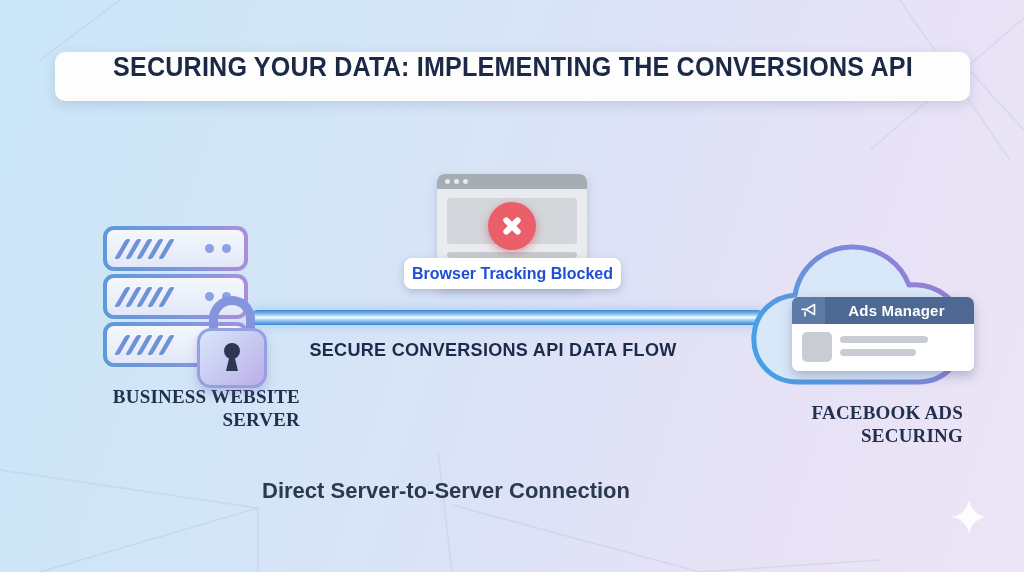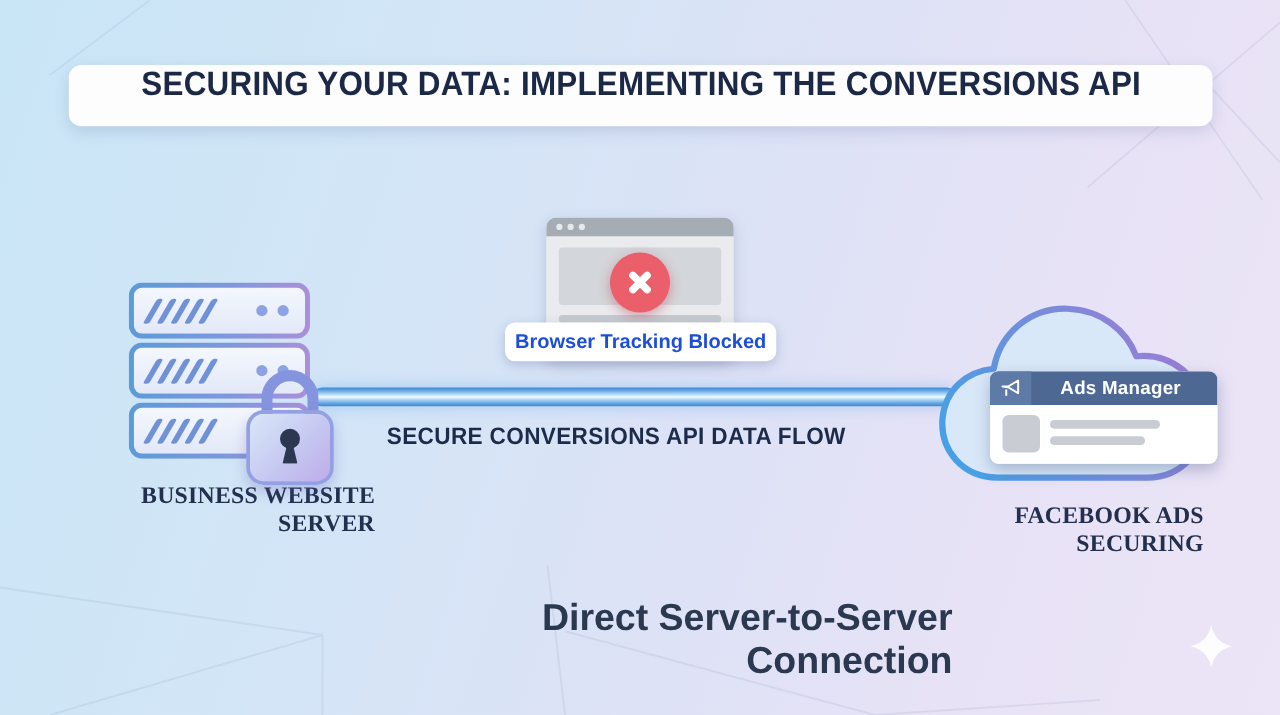--- a/index.html
+++ b/index.html
@@ -75,22 +75,22 @@
   .panel-square{position:absolute;left:10px;top:8px;width:30px;height:30px;background:#c9cdd3;border-radius:5px;}
   .panel-bar1{position:absolute;left:48px;top:12px;width:88px;height:7px;background:#c9cdd3;border-radius:3.5px;}
   .panel-bar2{position:absolute;left:48px;top:25px;width:76px;height:7px;background:#c9cdd3;border-radius:3.5px;}
 
   
   .node-label{position:absolute;width:240px;text-align:right;z-index:2;font-family:Liberation Serif, serif;}
   .node-label span{display:block;font-size:19px;line-height:23px;font-weight:bold;color:#22304e;letter-spacing:.2px;}
   .server-label{left:60px;top:385px;}
   .cloud-label{left:723px;top:385px;margin-top:16px;}
 
-  .footer-label{position:absolute;left:262px;top:478px;width:500px;text-align:right;
-    font-size:30px;font-weight:bold;color:#2a3850;z-index:2;}
+  .footer-label{position:absolute;left:262px;top:478px;width:500px;text-align:left;
+    font-size:22px;font-weight:bold;color:#2a3850;z-index:2;}
 
   .sparkle{position:absolute;left:952px;top:500px;width:34px;height:34px;z-index:2;opacity:.9;}
 </style>
 </head>
 <body>
 
 <div class="stage">
 
   <svg class="bg-pattern" viewBox="0 0 1024 572">
     <g fill="none" stroke="#8a9ac0" stroke-opacity="0.16" stroke-width="1.5">

